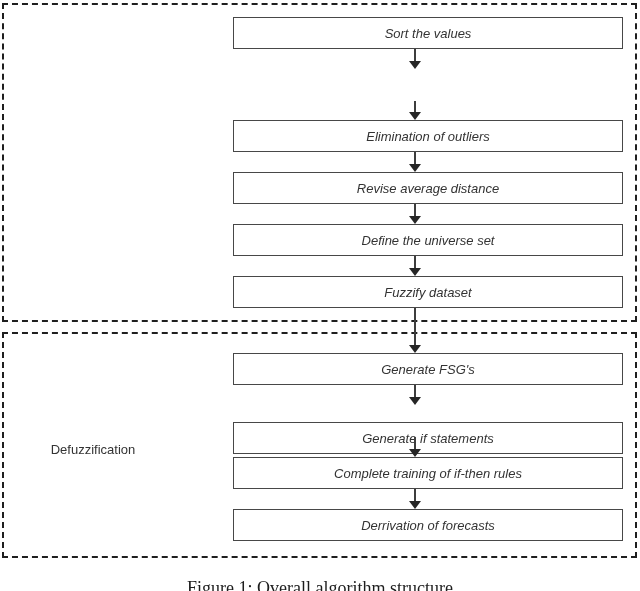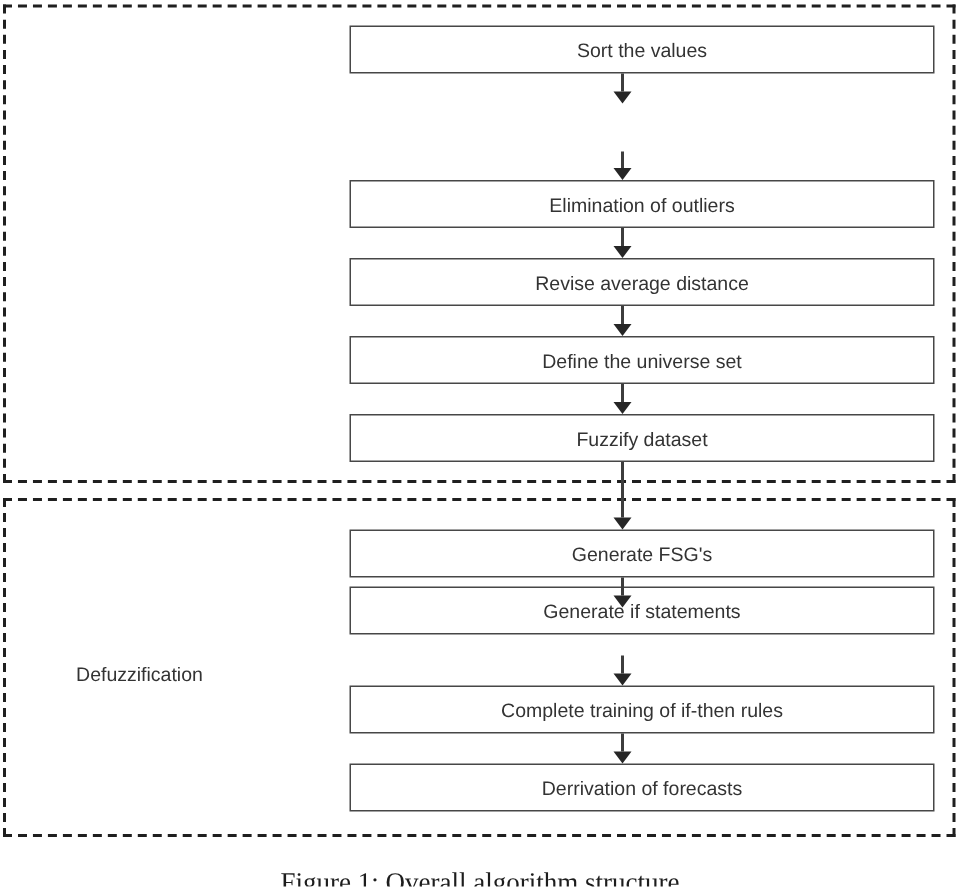--- a/index.html
+++ b/index.html
@@ -40,20 +40,21 @@
     height: 32px;
     box-sizing: border-box;
     border: 1.5px solid #474747;
     background: #ffffff;
     display: flex;
     align-items: center;
     justify-content: center;
     font-size: 13px;
     color: #333333;
     text-align: center;
+    font-style: italic;
   }
   .connector {
     position: absolute;
     left: 408px;
     width: 14px;
     display: flex;
     flex-direction: column;
     align-items: center;
   }
   .connector .line {
@@ -90,21 +91,21 @@
 
   <div class="section-label label-defuzz">Defuzzification</div>
 
   <div class="step" style="top:17px">Sort the values</div>
   <div class="step" style="top:120px">Elimination of outliers</div>
   <div class="step" style="top:172px">Revise average distance</div>
   <div class="step" style="top:224px">Define the universe set</div>
   <div class="step" style="top:276px">Fuzzify dataset</div>
 
   <div class="step" style="top:353px">Generate FSG's</div>
-  <div class="step" style="top:391px">Generate if statements</div>
+  <div class="step" style="top:422px">Generate if statements</div>
   <div class="step" style="top:457px">Complete training of if-then rules</div>
   <div class="step" style="top:509px">Derrivation of forecasts</div>
 
   <div class="connector" style="top:49px;height:20px">
     <div class="line"></div>
     <div class="head"></div>
   </div>
   <div class="connector" style="top:101px;height:19px">
     <div class="line"></div>
     <div class="head"></div>

